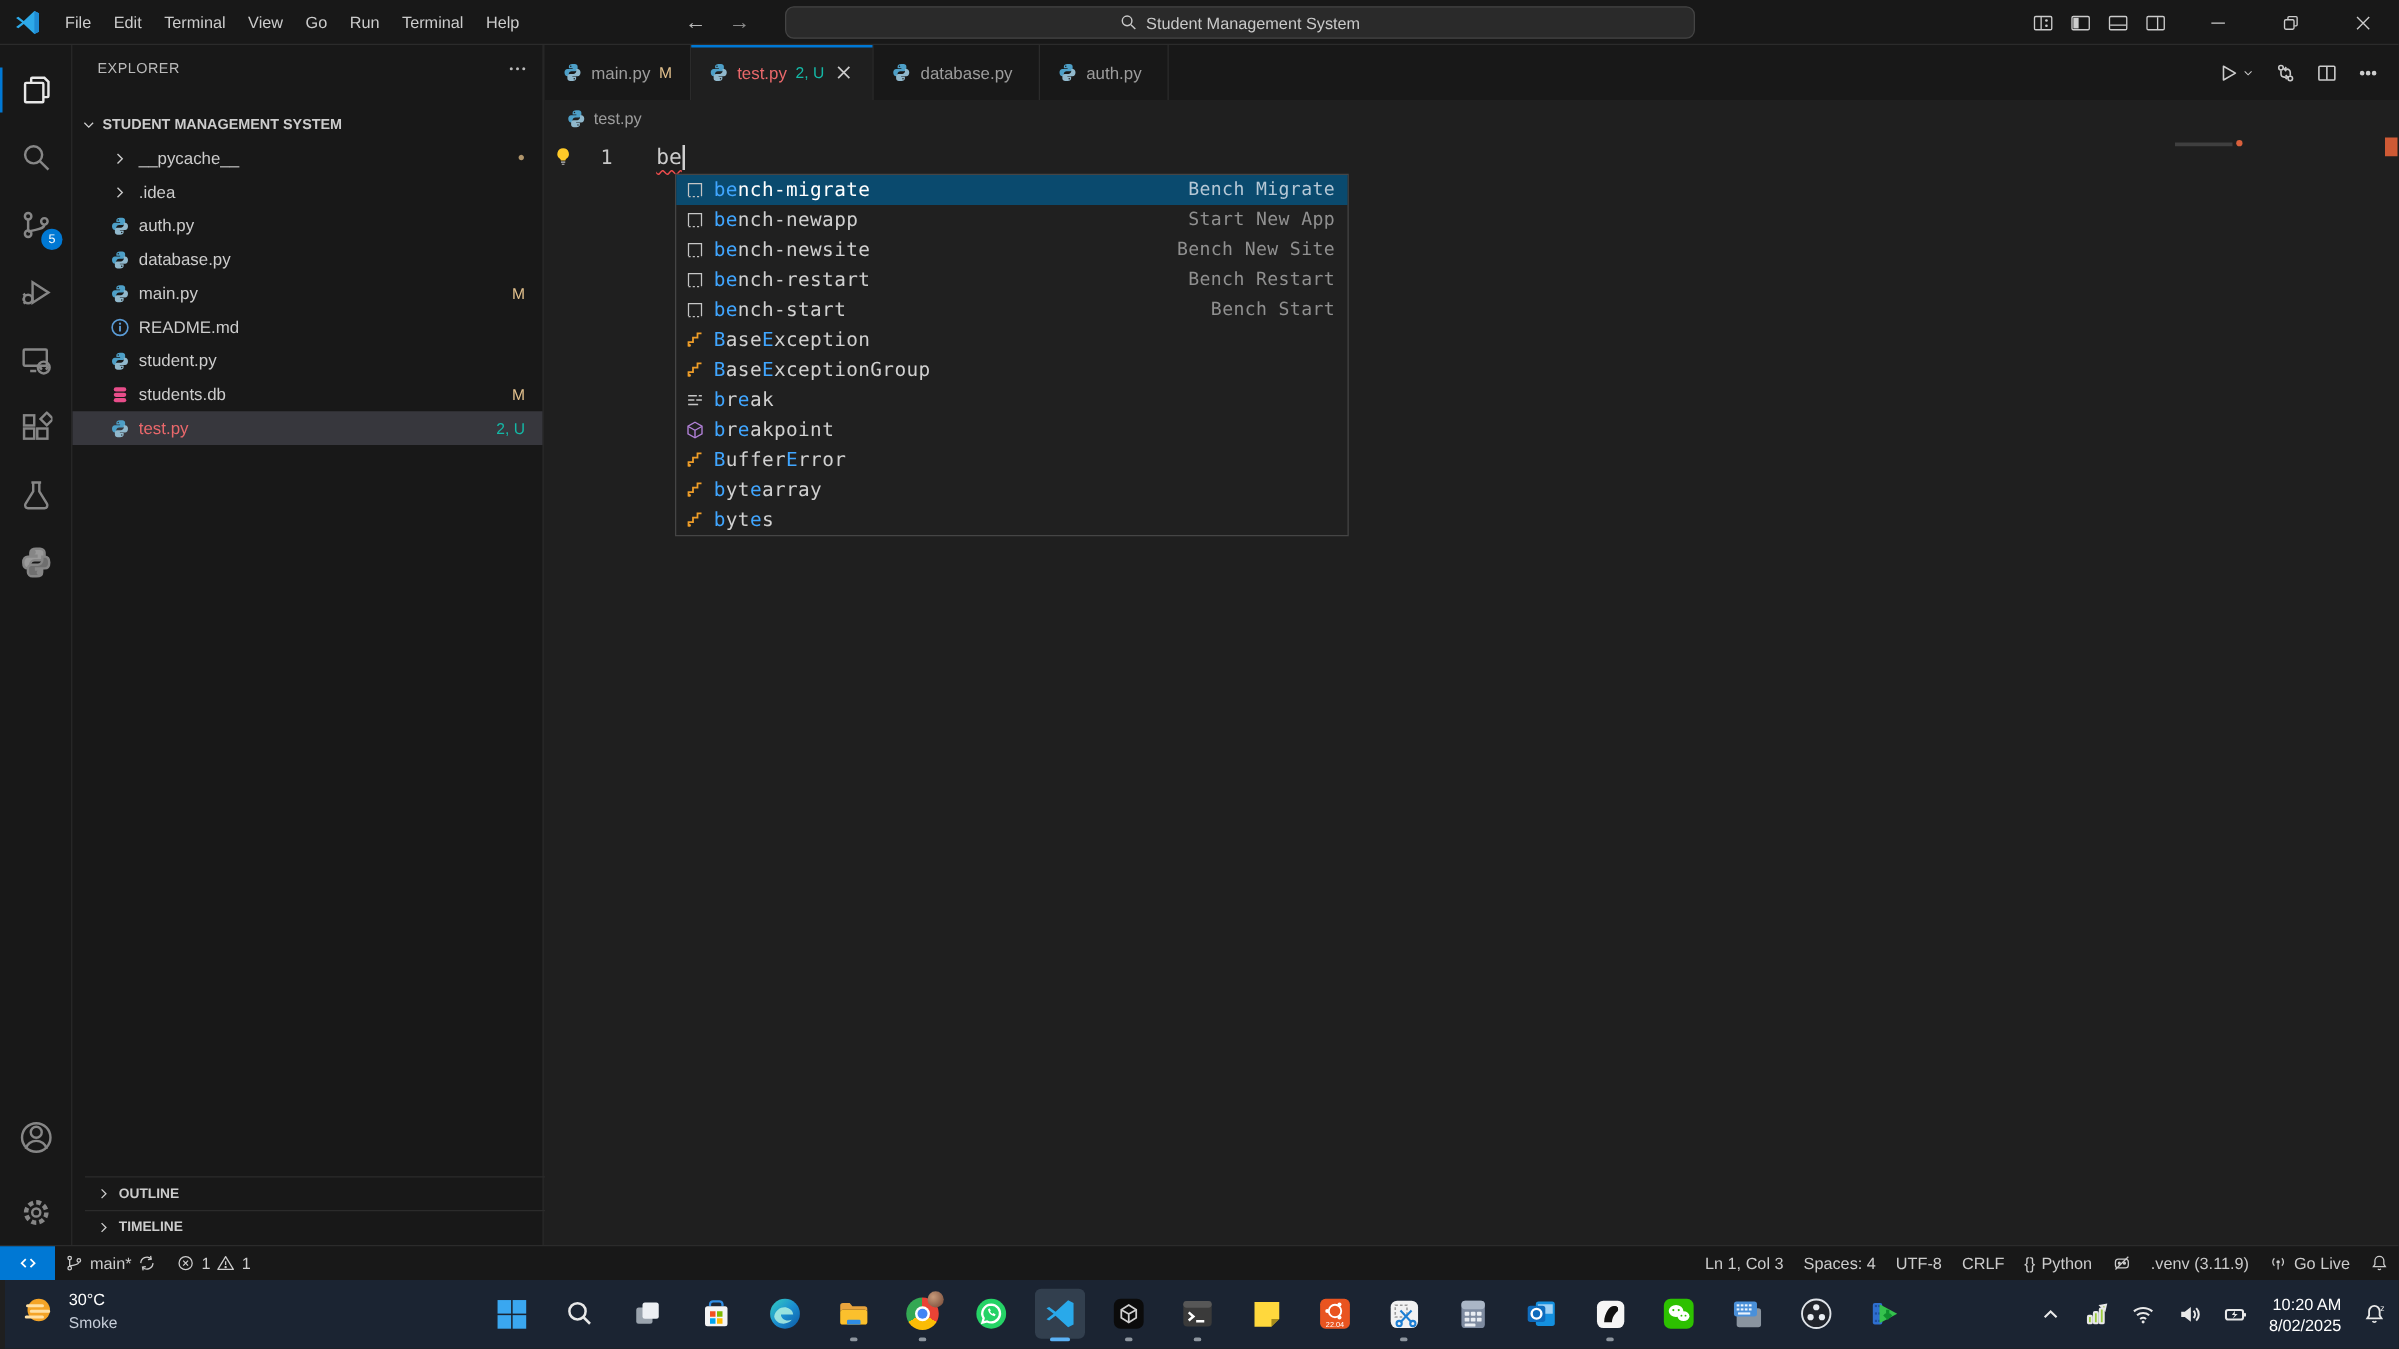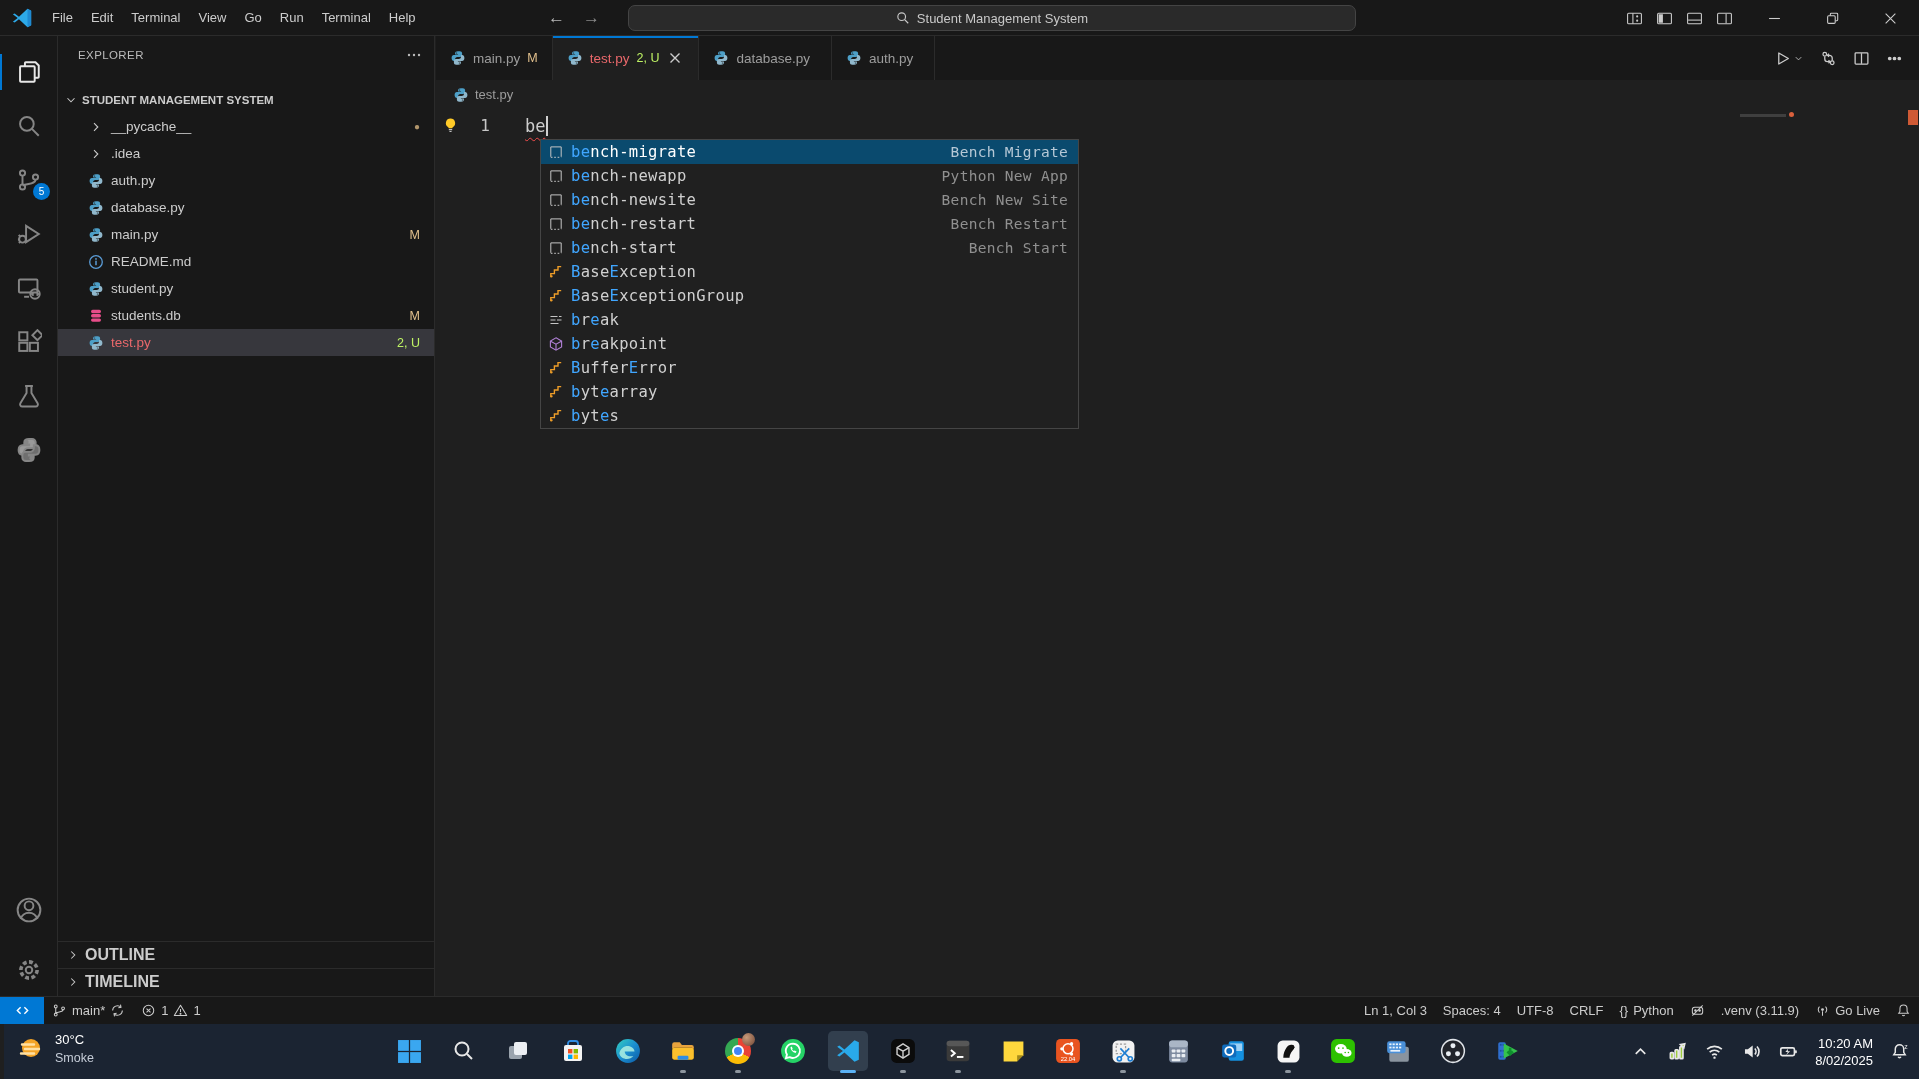--- a/index.html
+++ b/index.html
@@ -43,24 +43,24 @@
   .section-header{position:absolute;left:0;top:50px;width:100%;height:27px;display:flex;align-items:center;
     font-weight:bold;font-size:11.5px;color:#cccccc;padding-left:6px;gap:4px;}
   .tree{position:absolute;left:0;top:77px;width:100%;}
   .tree-row{height:27px;display:flex;align-items:center;padding-left:30px;gap:7px;color:#cccccc;}
   .tree-row.selected{background:#37373d;}
   .tree-row.error-name .t-name{color:#e9686b;}
   .t-icon{width:16px;height:16px;flex:0 0 16px;}
   .t-icon svg{width:16px;height:16px;}
   .t-badge{margin-left:auto;margin-right:14px;font-size:12.5px;}
   .t-badge.modified{color:#e2c08d;}
-  .t-badge.error{color:#bef264;}
+  .t-badge.error{color:#14b8a6;}
   .t-badge.dot{color:#b0956b;font-size:10px;}
-  .sb-bottom-row{position:absolute;left:0;width:100%;height:27px;border-top:1px solid #2b2b2b;
-    display:flex;align-items:center;padding-left:8px;gap:5px;font-weight:bold;font-size:16px;color:#cccccc;}
+  .sb-bottom-row{position:absolute;left:10px;width:100%;height:27px;border-top:1px solid #2b2b2b;
+    display:flex;align-items:center;padding-left:8px;gap:5px;font-weight:bold;font-size:11px;color:#cccccc;}
   .row-outline{top:905px;}
   .row-timeline{top:932px;}
   .sb-chev svg{width:14px;height:14px;stroke:#cccccc;fill:none;stroke-width:1.2;}
 
   
   .editor-region{position:absolute;left:436px;top:36px;width:1483px;height:960px;background:#1f1f1f;}
   .tabbar{position:absolute;left:0;top:0;width:100%;height:44px;background:#181818;display:flex;}
   .tab{height:44px;display:flex;align-items:center;gap:7px;padding:0 14px;border-right:1px solid #2b2b2b;
     font-size:13.5px;color:#9d9d9d;background:#181818;position:relative;}
   .tab .t-icon{width:16px;height:16px;}
@@ -548,21 +548,21 @@
         </div>
 
         <div class="srow">
           <span class="sicon">
             <svg viewBox="0 0 16 16">
               <path d="M2.8 12.8V2.9h10.4v9.9" fill="none" stroke="#c5c5c5"></path>
               <path d="M2.8 13.3h10.4" stroke="#c5c5c5" fill="none" stroke-dasharray="1.7 1.7"></path>
             </svg>
           </span>
           <span class="slabel"><span class="hl">be</span><span>nch-newapp</span></span>
-          <span class="sdetail">Python New App</span>
+          <span class="sdetail">Start New App</span>
         </div>
 
         <div class="srow">
           <span class="sicon">
             <svg viewBox="0 0 16 16">
               <path d="M2.8 12.8V2.9h10.4v9.9" fill="none" stroke="#c5c5c5"></path>
               <path d="M2.8 13.3h10.4" stroke="#c5c5c5" fill="none" stroke-dasharray="1.7 1.7"></path>
             </svg>
           </span>
           <span class="slabel"><span class="hl">be</span><span>nch-newsite</span></span>

